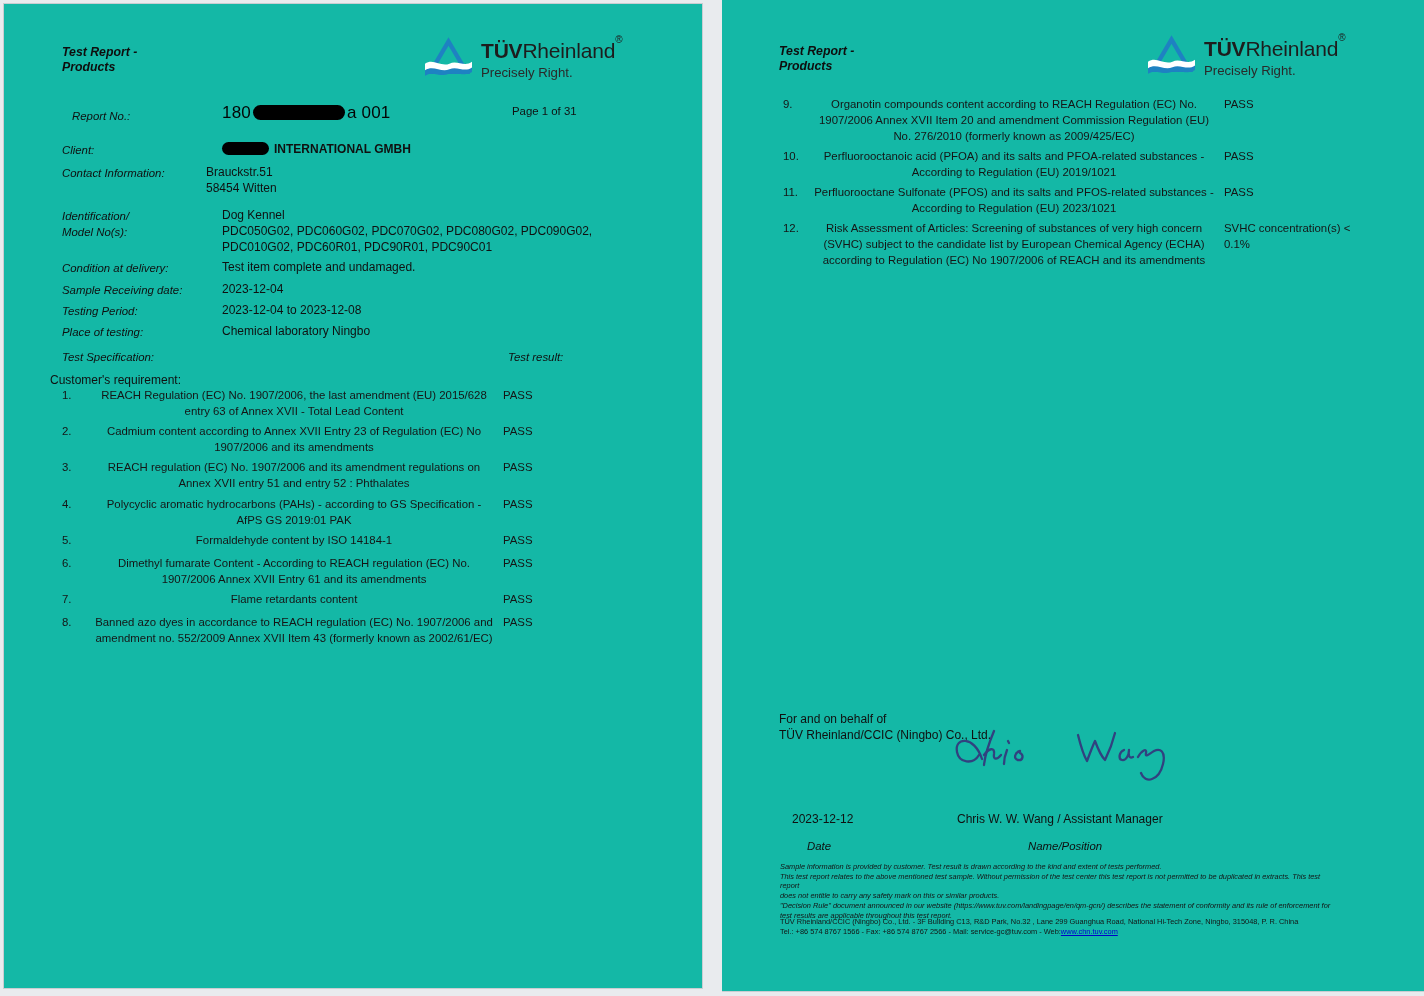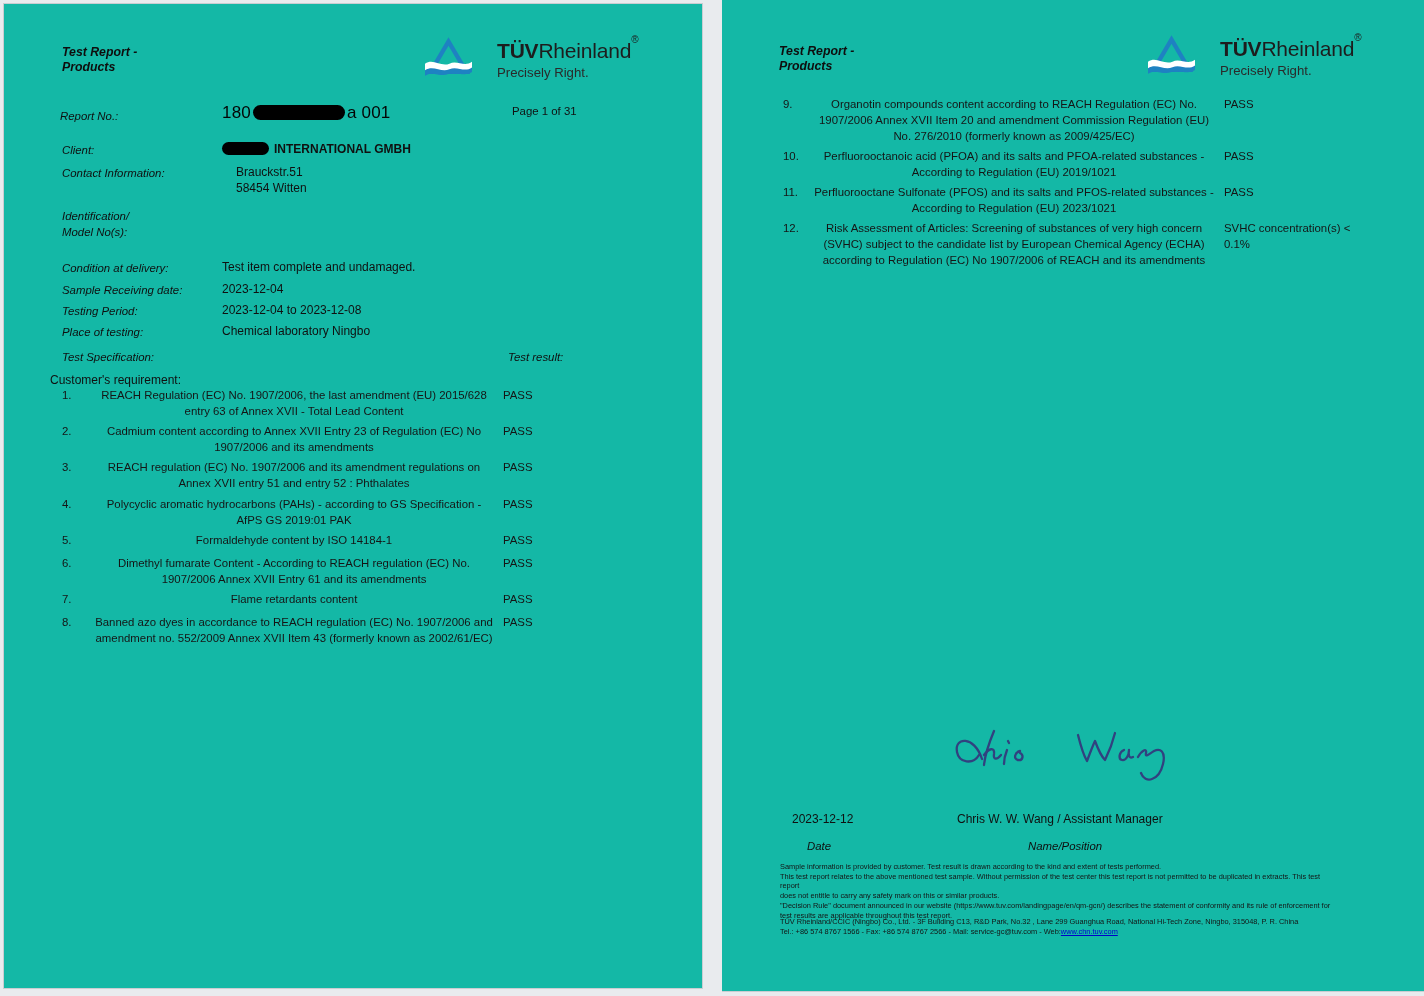--- a/index.html
+++ b/index.html
@@ -11,21 +11,21 @@
   }
   .page{position:absolute;background:#14b8a6;}
   #pageL{left:3px;top:3px;width:698px;height:984px;border:1px solid #c9cdd2;}
   #pageR{left:722px;top:0px;width:702px;height:991px;border-bottom:1px solid #c9cdd2;}
 
   .abs{position:absolute;}
   .doctitle{font-weight:bold;font-style:italic;font-size:12.3px;line-height:15px;white-space:pre-line;color:#0e0e0e;}
   .pageno{font-size:11.4px;color:#111;}
 
   
-  .logo{display:flex;align-items:flex-start;gap:25px;}
+  .logo{display:flex;align-items:flex-start;gap:9px;}
   .logo svg{width:47px;height:44px;flex:0 0 auto;}
   .logo-name{font-size:21px;line-height:22px;color:#1d1d1d;letter-spacing:-0.2px;white-space:nowrap;}
   .logo-name .b{font-weight:bold;}
   .logo-name sup{font-size:10px;position:relative;top:-7px;}
   .logo-tag{font-size:13.2px;color:#2a2a2a;margin-top:3px;}
 
   .lab{position:absolute;font-style:italic;font-size:11.4px;line-height:16px;white-space:pre-line;color:#0f0f0f;}
   .val{position:absolute;font-size:12px;line-height:16px;white-space:pre-line;color:#101010;}
   .bold{font-weight:bold;}
   .reportval{position:absolute;font-size:17px;color:#050505;letter-spacing:0.2px;}
@@ -35,21 +35,21 @@
 
   .hdr-it{position:absolute;font-style:italic;font-size:11.4px;color:#0f0f0f;}
 
   .item{position:absolute;width:630px;}
   .item .no{position:absolute;left:0;top:0;font-size:11.4px;line-height:15.8px;}
   .item .txt{position:absolute;left:23px;top:0;width:418px;font-size:11.4px;line-height:15.8px;white-space:pre-line;text-align:center;}
   .item .res{position:absolute;left:441px;top:0;font-size:11.4px;line-height:15.8px;white-space:pre-line;}
   .itemR .txt{left:21px;width:420px;}
 
   .sig-svg{position:absolute;}
-  .fineprint{position:absolute;font-size:7.4px;line-height:9.7px;white-space:pre-line;color:#141414;width:556px;}
+  .fineprint{position:absolute;font-size:7.4px;font-style:italic;line-height:9.7px;white-space:pre-line;color:#141414;width:556px;}
   .footer{position:absolute;font-size:7.4px;line-height:9.8px;color:#141414;white-space:nowrap;}
   .footer a{color:#0000cc;text-decoration:underline;cursor:pointer;}
 </style>
 </head>
 <body>
 
 <section class="page" id="pageL">
 
   <div class="abs doctitle" style="left:58px;top:41px">Test Report -
 Products</div>
@@ -61,32 +61,35 @@
       <path d="M0 36 C9 30 17 39 26 35 C34 31 42 39 50 33 L50 38 C41 44 33 36 25 40 C16 44 8 36 0 42 Z" fill="#1e82c2"></path>
     </svg>
     <div class="logo-txt">
       <div class="logo-name"><span class="b">TÜV</span><span>Rheinland</span><sup>®</sup></div>
       <div class="logo-tag">Precisely Right.</div>
     </div>
   </div>
 
   <div class="abs pageno" style="left:508px;top:101px">Page 1 of 31</div>
 
-  <div class="lab" style="left:56px;top:104px">Report No.:</div>
+  <div class="lab" style="left:68px;top:104px">Report No.:</div>
   <div class="reportval" style="left:218px;top:99px"><span>180</span><span class="redact r-big"></span><span>a 001</span></div>
 
   <div class="lab" style="left:58px;top:138px">Client:</div>
   <div class="val" style="left:218px;top:137px"><span class="redact r-small"></span><span class="bold">INTERNATIONAL GMBH</span></div>
 
   <div class="lab" style="left:58px;top:161px">Contact Information:</div>
-  <div class="val" style="left:232px;top:160px">Brauckstr.51
+  <div class="val" style="left:202px;top:160px">Brauckstr.51
 58454 Witten</div>
 
   <div class="lab" style="left:58px;top:204px">Identification/
 Model No(s):</div>
+  <div class="val" style="left:218px;top:203px">Dog Kennel
+PDC050G02, PDC060G02, PDC070G02, PDC080G02, PDC090G02,
+PDC010G02, PDC60R01, PDC90R01, PDC90C01</div>
 
   <div class="lab" style="left:58px;top:256px">Condition at delivery:</div>
   <div class="val" style="left:218px;top:255px">Test item complete and undamaged.</div>
 
   <div class="lab" style="left:58px;top:278px">Sample Receiving date:</div>
   <div class="val" style="left:218px;top:277px">2023-12-04</div>
 
   <div class="lab" style="left:58px;top:299px">Testing Period:</div>
   <div class="val" style="left:218px;top:298px">2023-12-04 to 2023-12-08</div>
 
@@ -184,20 +187,22 @@
   </div>
   <div class="item itemR" style="left:61px;top:221px">
     <span class="no">12.</span>
     <div class="txt">Risk Assessment of Articles: Screening of substances of very high concern
 (SVHC) subject to the candidate list by European Chemical Agency (ECHA)
 according to Regulation (EC) No 1907/2006 of REACH and its amendments</div>
     <span class="res">SVHC concentration(s) &lt;
 0.1%</span>
   </div>
 
+  <div class="val" style="left:57px;top:711px">For and on behalf of
+TÜV Rheinland/CCIC (Ningbo) Co., Ltd.</div>
 
   <svg class="sig-svg" style="left:228px;top:723px" width="240" height="82" viewBox="0 0 240 82">
     <g fill="none" stroke="#31417f" stroke-width="2.3" stroke-linecap="round" stroke-linejoin="round">
       <path d="M32 36 C24 12 4 14 7 29 C9 40 23 42 29 32"></path>
       <path d="M44 8 C39 20 35 32 34 42"></path>
       <path d="M34 32 C39 25 45 24 44 31 C43 37 47 37 51 32"></path>
       <path d="M57 27 C55 32 54 38 54 41"></path>
       <path d="M58 18 L59 20"></path>
       <path d="M70 28 C65 29 63 36 68 37 C73 38 74 32 70 30"></path>
       <path d="M128 12 C131 24 134 33 137 38 C140 30 143 22 145 18 C148 26 151 33 155 37 C159 29 163 18 165 10"></path>

